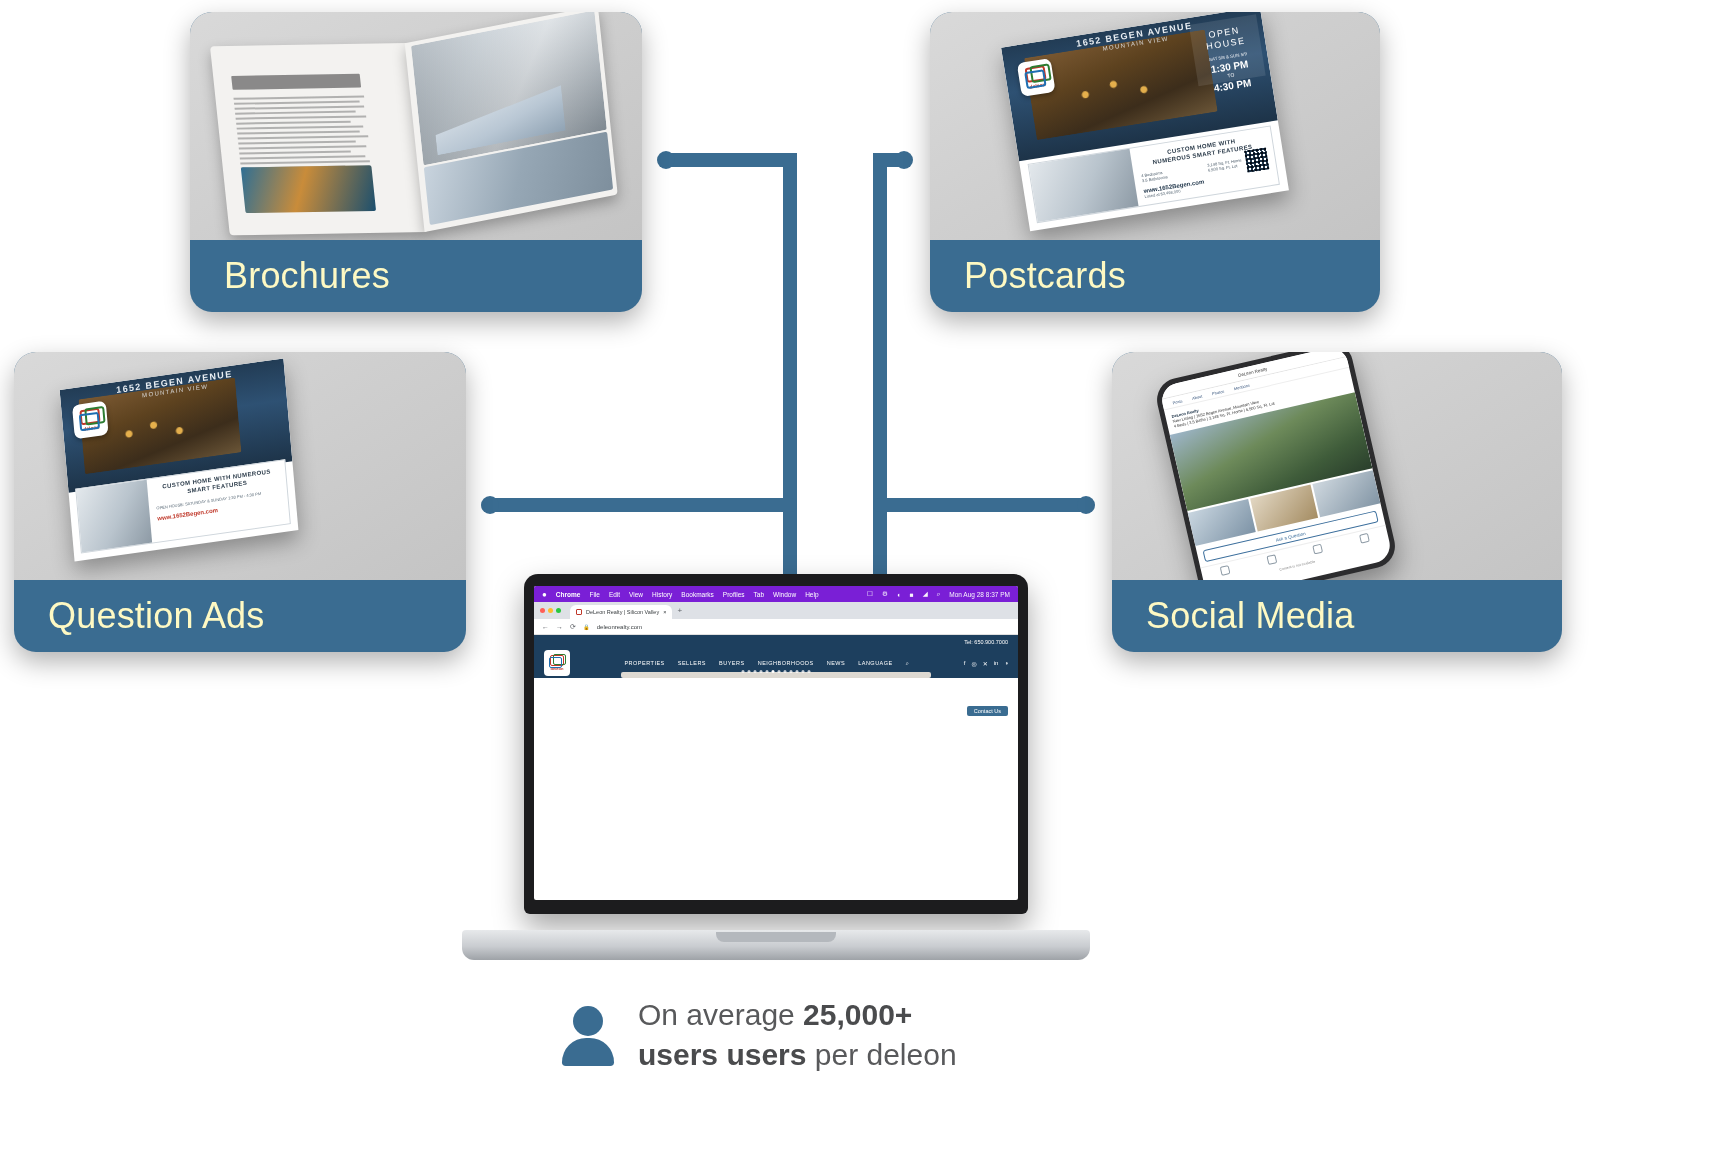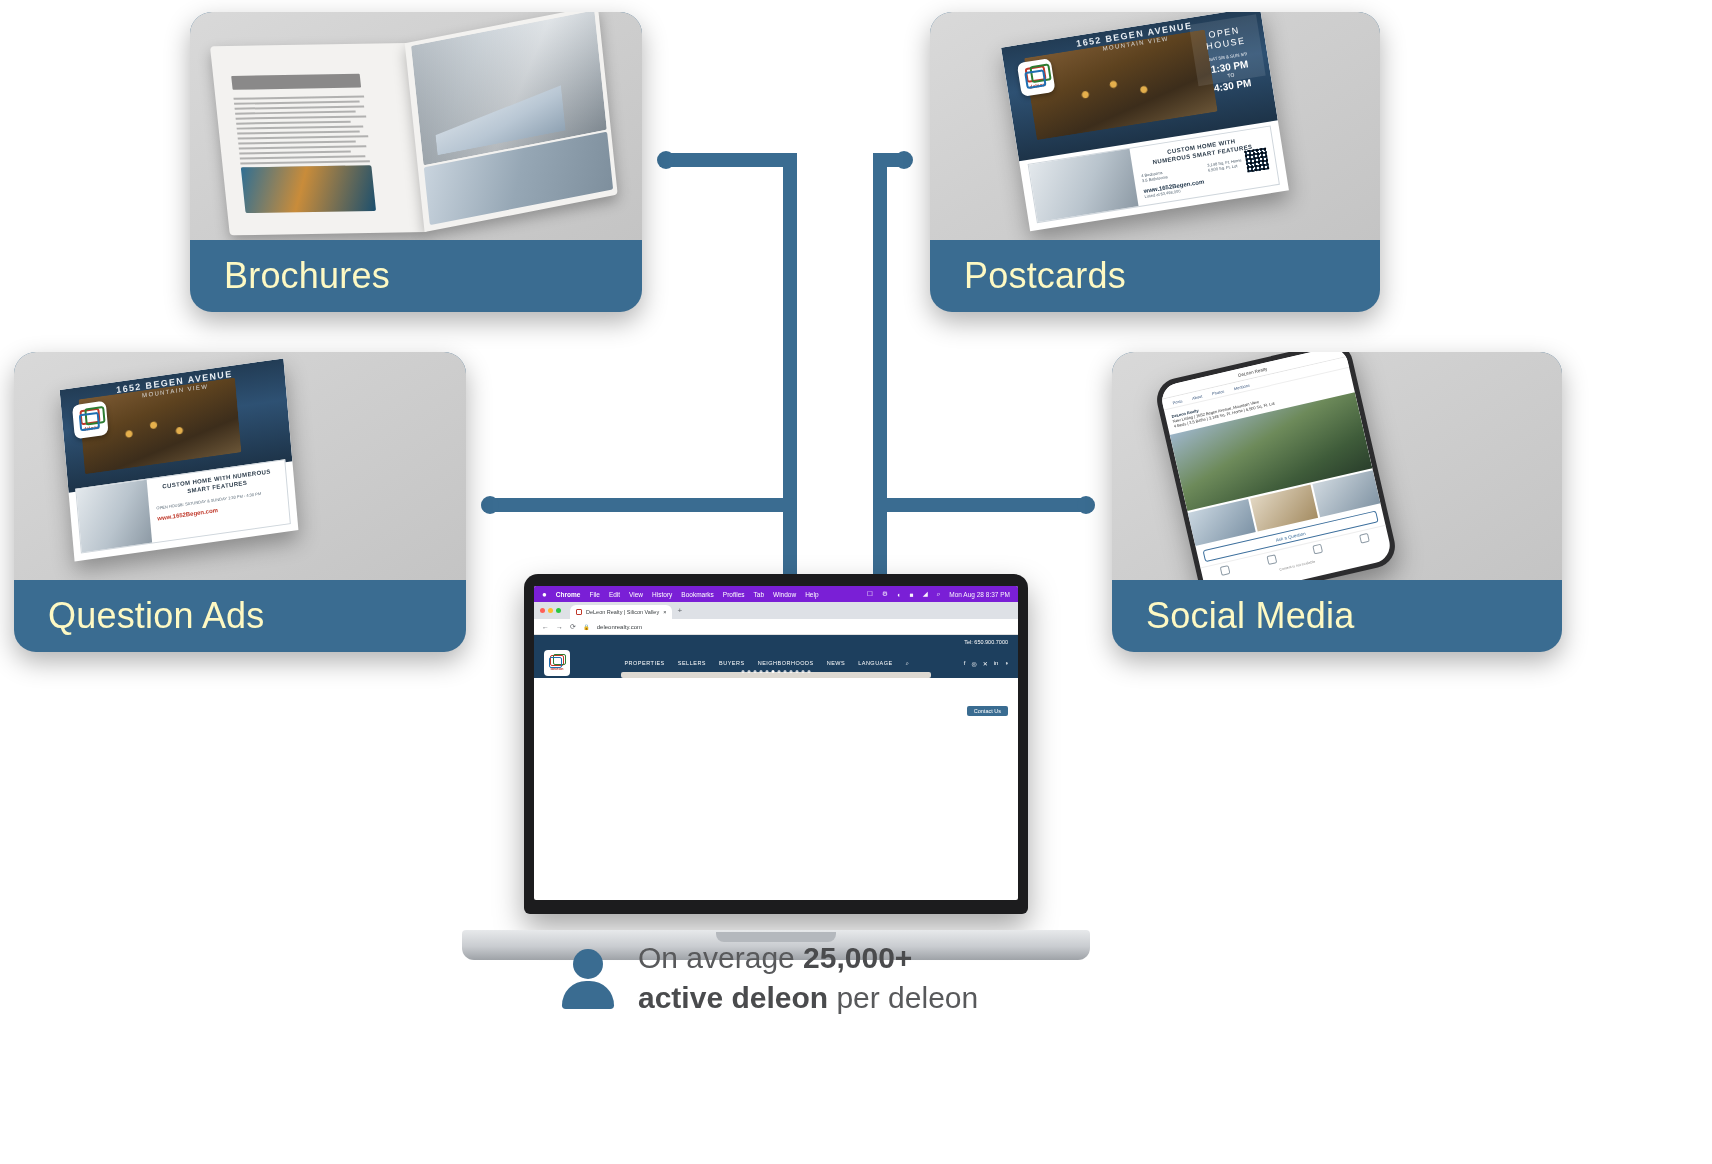--- a/index.html
+++ b/index.html
@@ -314,21 +314,21 @@
   }
   .hero-dots {
     position: absolute; left: 50%; transform: translateX(-50%); bottom: 5px;
     display: flex; gap: 3px;
   }
   .hero-dots i { width: 3px; height: 3px; border-radius: 50%; background: rgba(255,255,255,.75); display: block; }
   .hero-dots i.on { background: #fff; }
 
   
   #stat {
-    position: absolute; left: 560px; top: 938px; width: 600px;
+    position: absolute; left: 560px; top: 995px; width: 600px;
     display: flex; align-items: center; gap: 22px;
   }
   .stat-ico { width: 56px; height: 62px; position: relative; flex: 0 0 auto; }
   .stat-ico .head {
     position: absolute; left: 50%; transform: translateX(-50%); top: 2px;
     width: 30px; height: 30px; border-radius: 50%; background: #3a6c91;
   }
   .stat-ico .body {
     position: absolute; left: 50%; transform: translateX(-50%); bottom: 0;
     width: 52px; height: 28px; background: #3a6c91;
@@ -598,15 +598,15 @@
   </div>
 </div>
 
 <div id="stat">
   <div class="stat-ico">
     <div class="head"></div>
     <div class="body"></div>
   </div>
   <div class="stat-text">
     <span>On average </span><b>25,000+</b><br>
-    <b>active deleon</b><span> per deleon</span>
+    <b>users users</b><span> per deleon</span>
   </div>
 </div>
 
 </body></html>

